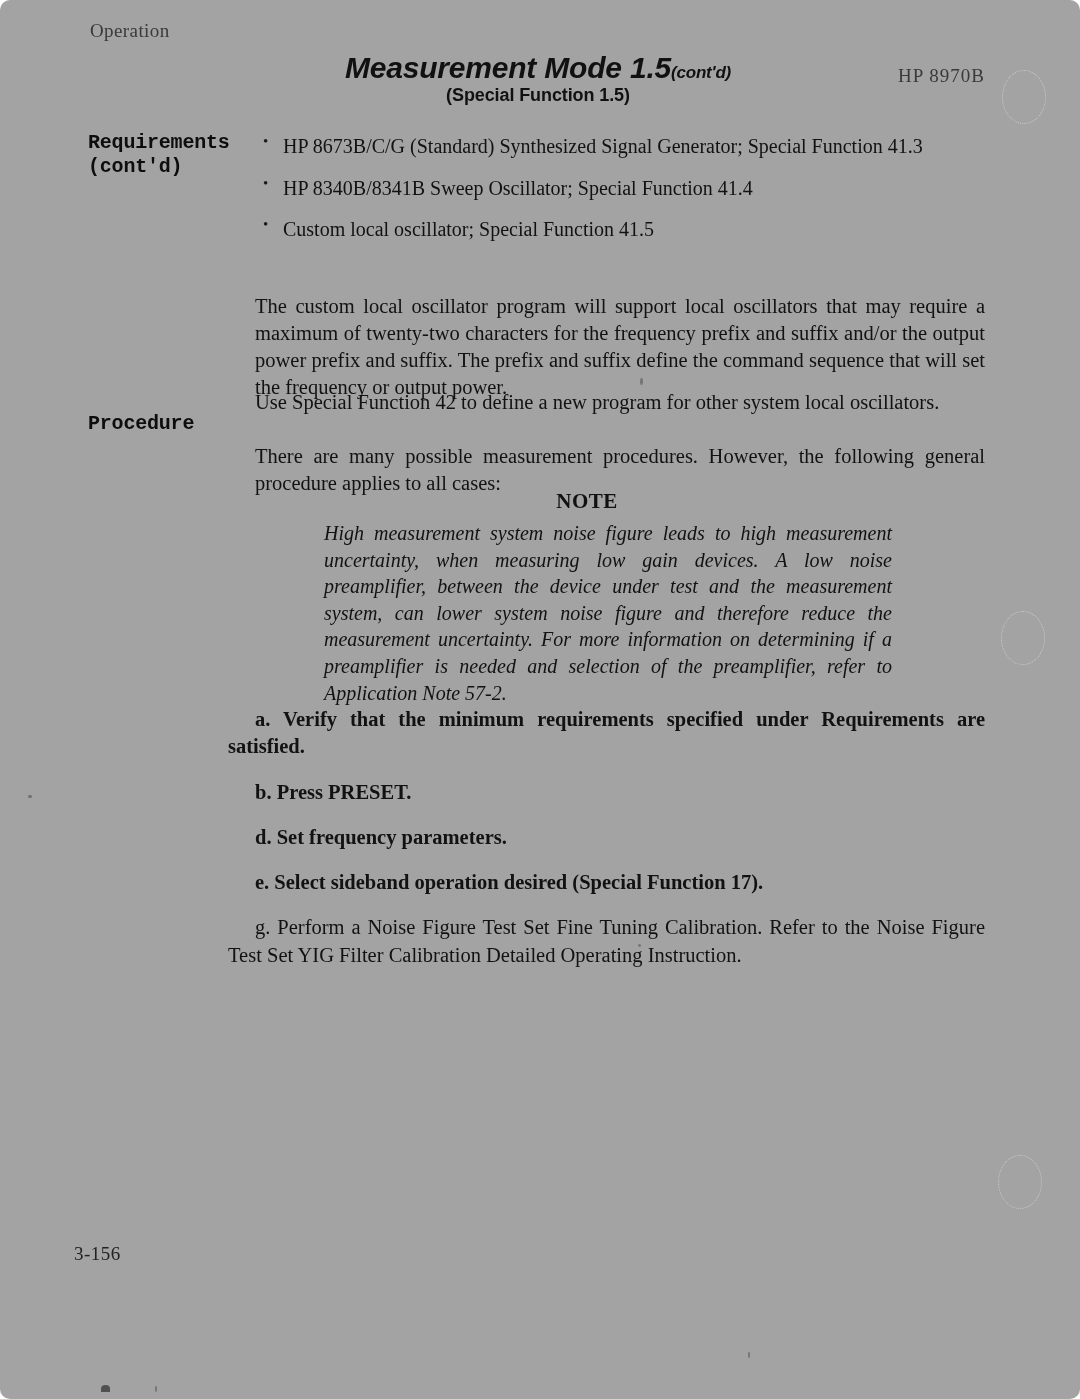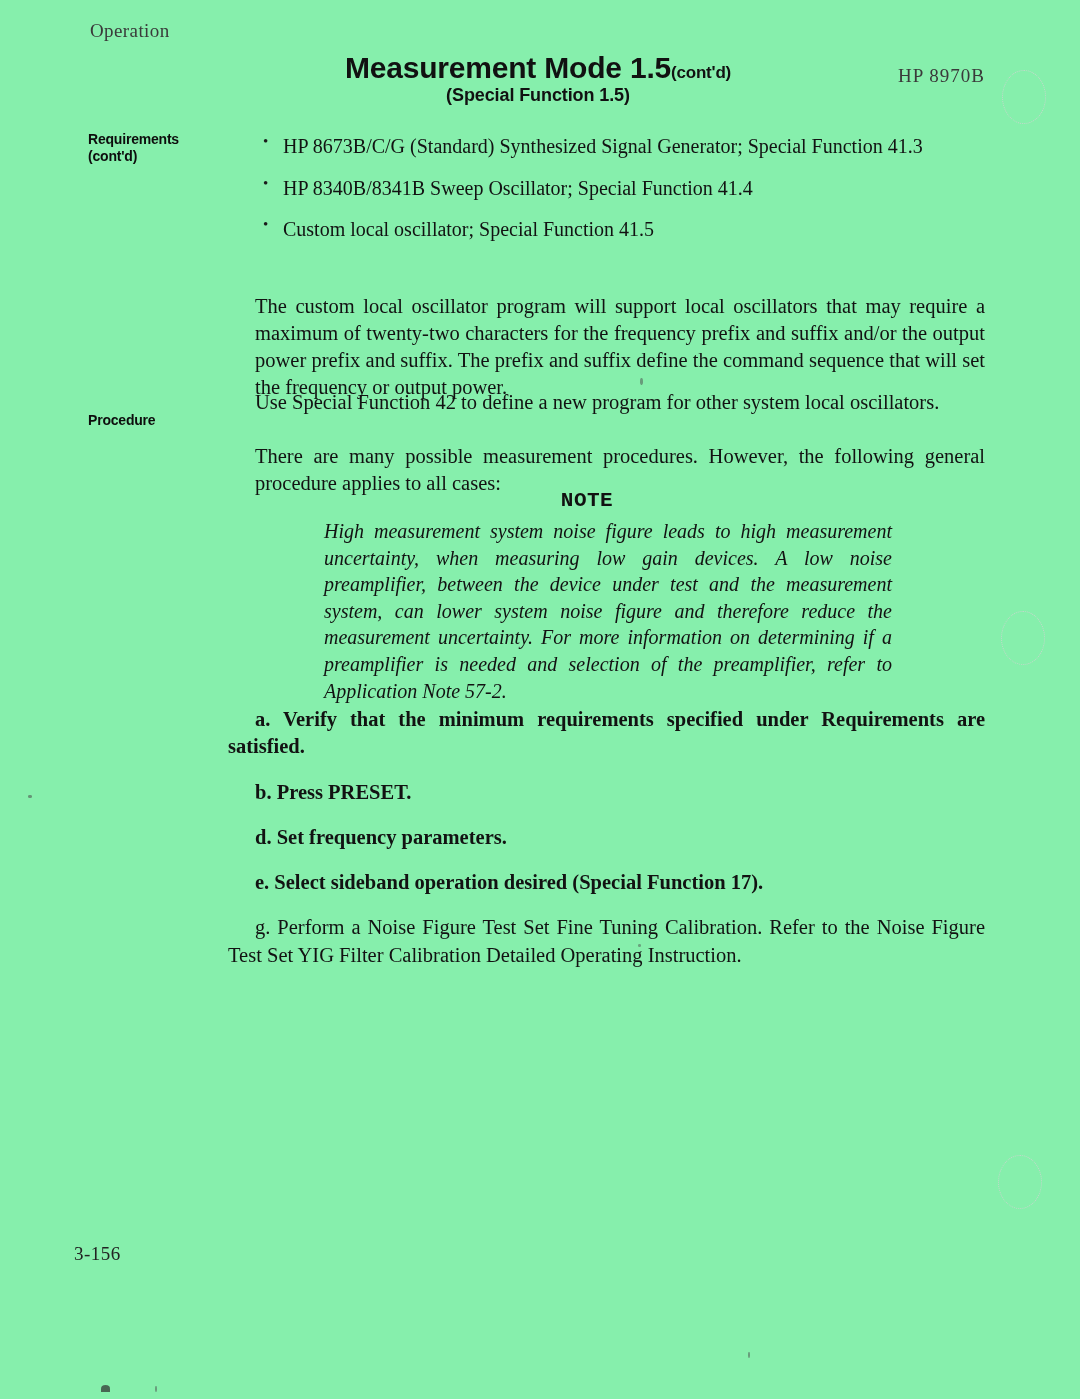--- a/index.html
+++ b/index.html
@@ -9,22 +9,23 @@
     background: #ffffff;
   }
   body {
     font-family: "Liberation Serif", serif;
     color: #111111;
   }
   #page {
     position: relative;
     width: 1080px;
     height: 1399px;
-    background: #86efac;
+    background: #a3a3a3;
     overflow: hidden;
+    border-radius: 10px;
   }
 
   
   .runhead {
     position: absolute;
     font-family: "Liberation Serif", serif;
     font-size: 19px;
     color: #3a3a3a;
     letter-spacing: 0.4px;
     white-space: nowrap;
@@ -40,43 +41,44 @@
     width: 716px;
     text-align: center;
   }
   #title-main {
     font-family: "Liberation Sans", sans-serif;
     font-weight: bold;
     font-size: 30px;
     letter-spacing: -0.2px;
     line-height: 1.08;
     white-space: nowrap;
+    font-style: italic;
   }
   #title-contd {
     font-family: "Liberation Sans", sans-serif;
     font-weight: bold;
     font-size: 17px;
     letter-spacing: -0.2px;
   }
   #title-sub {
     font-family: "Liberation Sans", sans-serif;
     font-weight: bold;
     font-size: 18px;
     letter-spacing: -0.1px;
     margin-top: 1px;
   }
 
   
   .side-heading {
     position: absolute;
     left: 88px;
     width: 165px;
-    font-family: Liberation Sans, sans-serif;
-    font-weight: bold;
-    font-size: 14px;
+    font-family: Liberation Mono, monospace;
+    font-weight: bold;
+    font-size: 20px;
     line-height: 1.22;
     letter-spacing: -0.2px;
     color: #0d0d0d;
   }
   #heading-requirements { top: 131px; }
   #heading-procedure    { top: 412px; }
 
   
   .body-col {
     position: absolute;
@@ -117,21 +119,21 @@
   #para-procedure { top: 422px; }
 
   
   #note-block {
     position: absolute;
     left: 282px;
     top: 489px;
     width: 610px;
   }
   #note-title {
-    font-family: Liberation Mono, monospace;
+    font-family: Liberation Serif, serif;
     font-weight: bold;
     font-size: 21px;
     text-align: center;
     letter-spacing: 0.5px;
     margin-bottom: 6px;
   }
   #note-body {
     font-family: "Liberation Serif", serif;
     font-style: italic;
     font-size: 20px;

